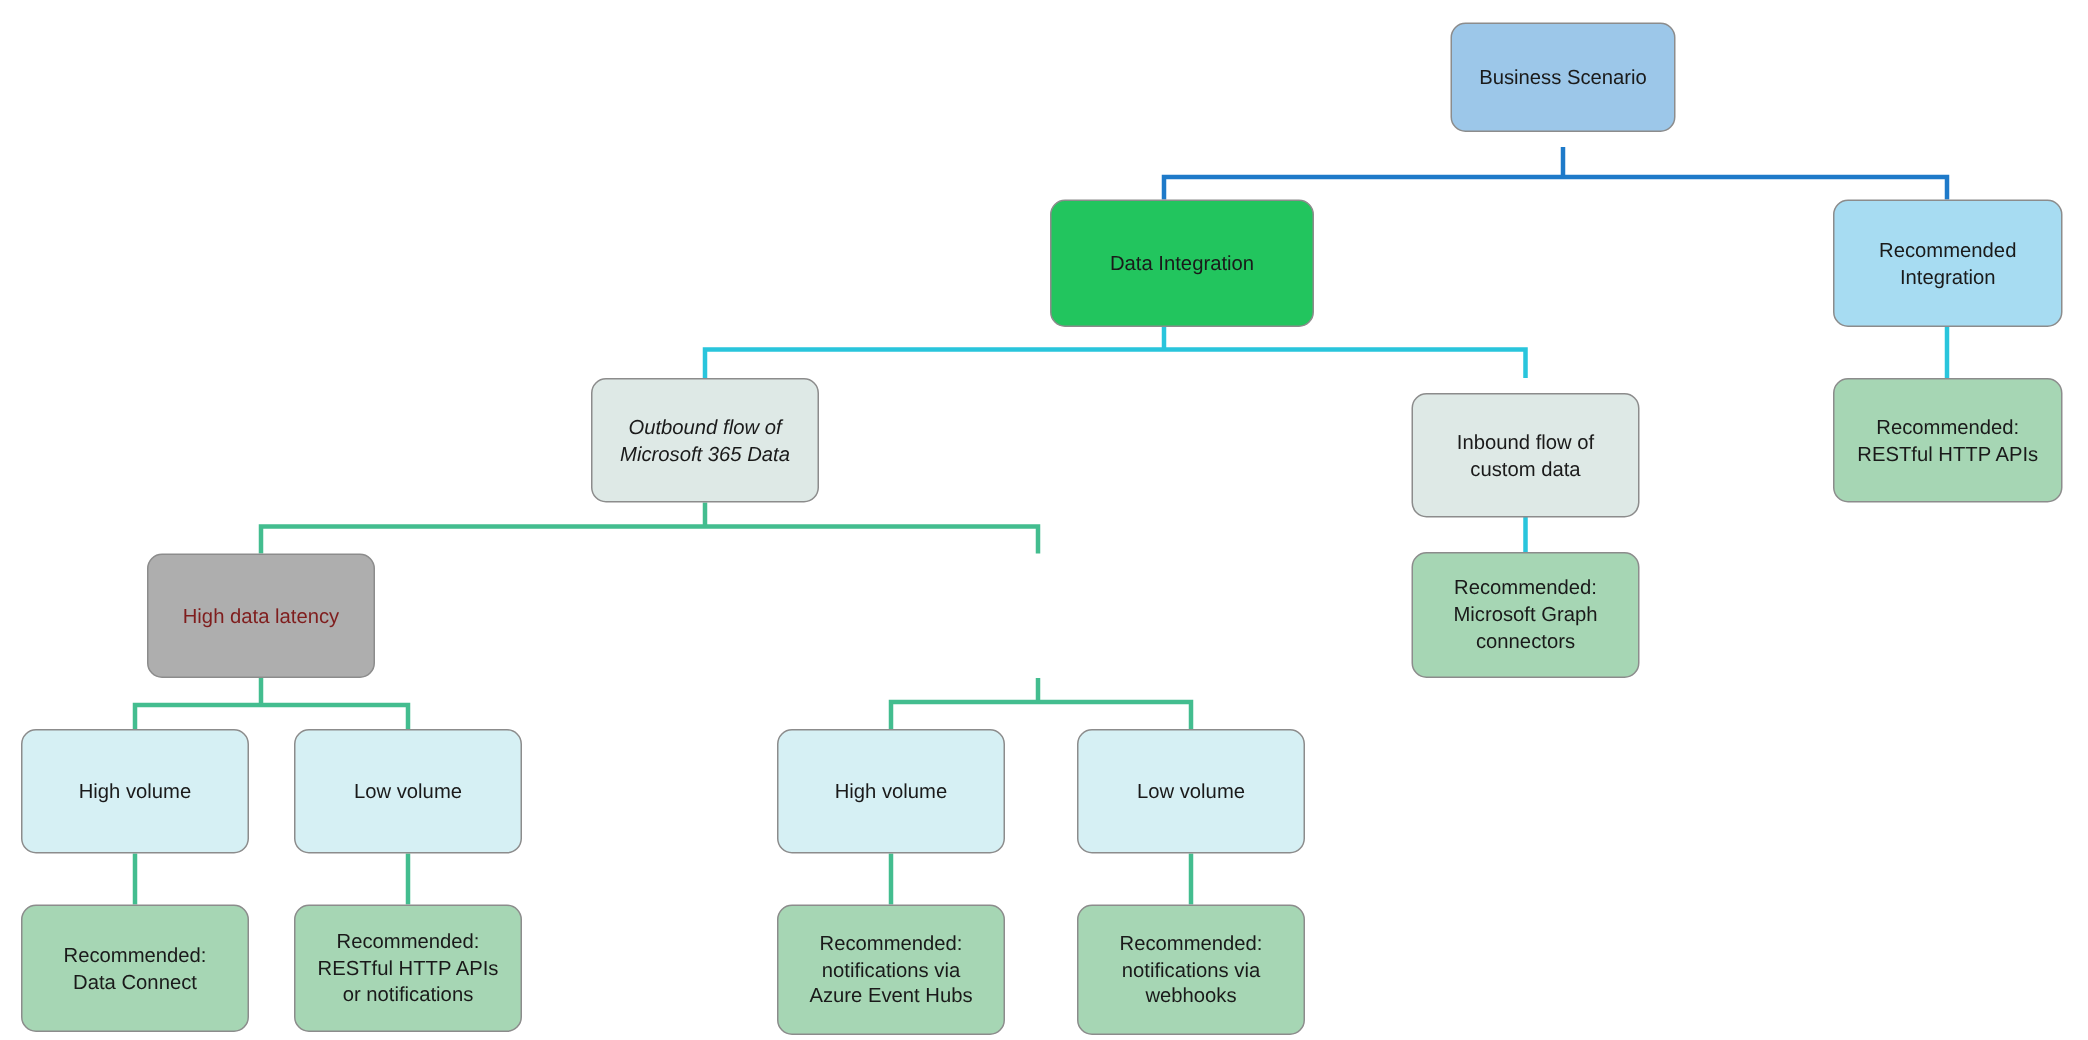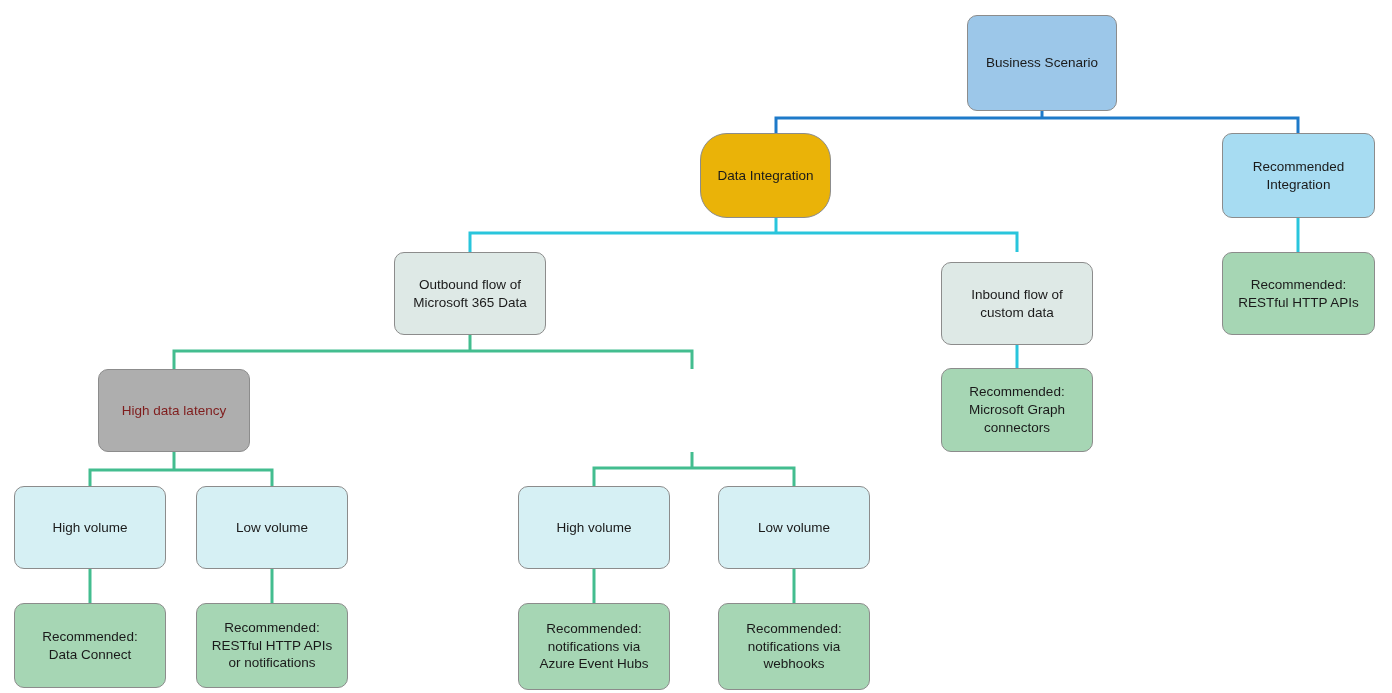--- a/index.html
+++ b/index.html
@@ -55,25 +55,25 @@
       <polyline points="174,452 174,471" fill="none" stroke="#43bd8f" stroke-width="3"></polyline>
       <polyline points="90,486 90,470 272,470 272,486" fill="none" stroke="#43bd8f" stroke-width="3"></polyline>
       <polyline points="692,452 692,469" fill="none" stroke="#43bd8f" stroke-width="3"></polyline>
       <polyline points="594,486 594,468 794,468 794,486" fill="none" stroke="#43bd8f" stroke-width="3"></polyline>
       <polyline points="90,569 90,603" fill="none" stroke="#43bd8f" stroke-width="3"></polyline>
       <polyline points="272,569 272,603" fill="none" stroke="#43bd8f" stroke-width="3"></polyline>
       <polyline points="594,569 594,603" fill="none" stroke="#43bd8f" stroke-width="3"></polyline>
       <polyline points="794,569 794,603" fill="none" stroke="#43bd8f" stroke-width="3"></polyline>
     </svg>
 
-<div class="node" style="left: 967px; top: 15px; width: 150px; height: 96px; background: rgb(156, 199, 233); border-color: rgb(140, 140, 140); color: rgb(26, 26, 26);">Business Scenario</div>
-    <div class="node" style="left: 700px; top: 133px; width: 131px; height: 85px; background: #eab308; border-color: rgb(140, 140, 140); color: rgb(26, 26, 26); border-radius: 27px;">Data Integration</div>
+<div class="node" style="left: 967px; top: 15px; width: 150px; height: 73px; background: rgb(156, 199, 233); border-color: rgb(140, 140, 140); color: rgb(26, 26, 26);">Business Scenario</div>
+    <div class="node" style="left: 700px; top: 133px; width: 176px; height: 85px; background: #22c55e; border-color: rgb(140, 140, 140); color: rgb(26, 26, 26);">Data Integration</div>
     <div class="node" style="left: 1222px; top: 133px; width: 153px; height: 85px; background: rgb(167, 220, 242); border-color: rgb(140, 140, 140); color: rgb(26, 26, 26);">Recommended
 Integration</div>
-    <div class="node" style="left: 394px; top: 252px; width: 152px; height: 83px; background: rgb(222, 233, 230); border-color: rgb(140, 140, 140); color: rgb(26, 26, 26);">Outbound flow of
+    <div class="node" style="left: 394px; top: 252px; width: 152px; height: 83px; background: rgb(222, 233, 230); border-color: rgb(140, 140, 140); color: rgb(26, 26, 26); font-style: italic;">Outbound flow of
 Microsoft 365 Data</div>
     <div class="node" style="left: 941px; top: 252px; width: 152px; height: 83px; background: rgb(222, 233, 230); border-color: rgb(140, 140, 140); color: rgb(26, 26, 26); margin-top: 10px;">Inbound flow of
 custom data</div>
     <div class="node" style="left: 1222px; top: 252px; width: 153px; height: 83px; background: rgb(166, 214, 180); border-color: rgb(140, 140, 140); color: rgb(26, 26, 26);">Recommended:
 RESTful HTTP APIs</div>
     <div class="node" style="left: 98px; top: 369px; width: 152px; height: 83px; background: rgb(174, 174, 174); border-color: rgb(140, 140, 140); color: #7f1d1d;">High data latency</div>
     <div class="node" style="left: 941px; top: 368px; width: 152px; height: 84px; background: rgb(166, 214, 180); border-color: rgb(140, 140, 140); color: rgb(26, 26, 26);">Recommended:
 Microsoft Graph
 connectors</div>
     <div class="node" style="left: 14px; top: 486px; width: 152px; height: 83px; background: rgb(214, 240, 244); border-color: rgb(140, 140, 140); color: rgb(26, 26, 26);">High volume</div>

